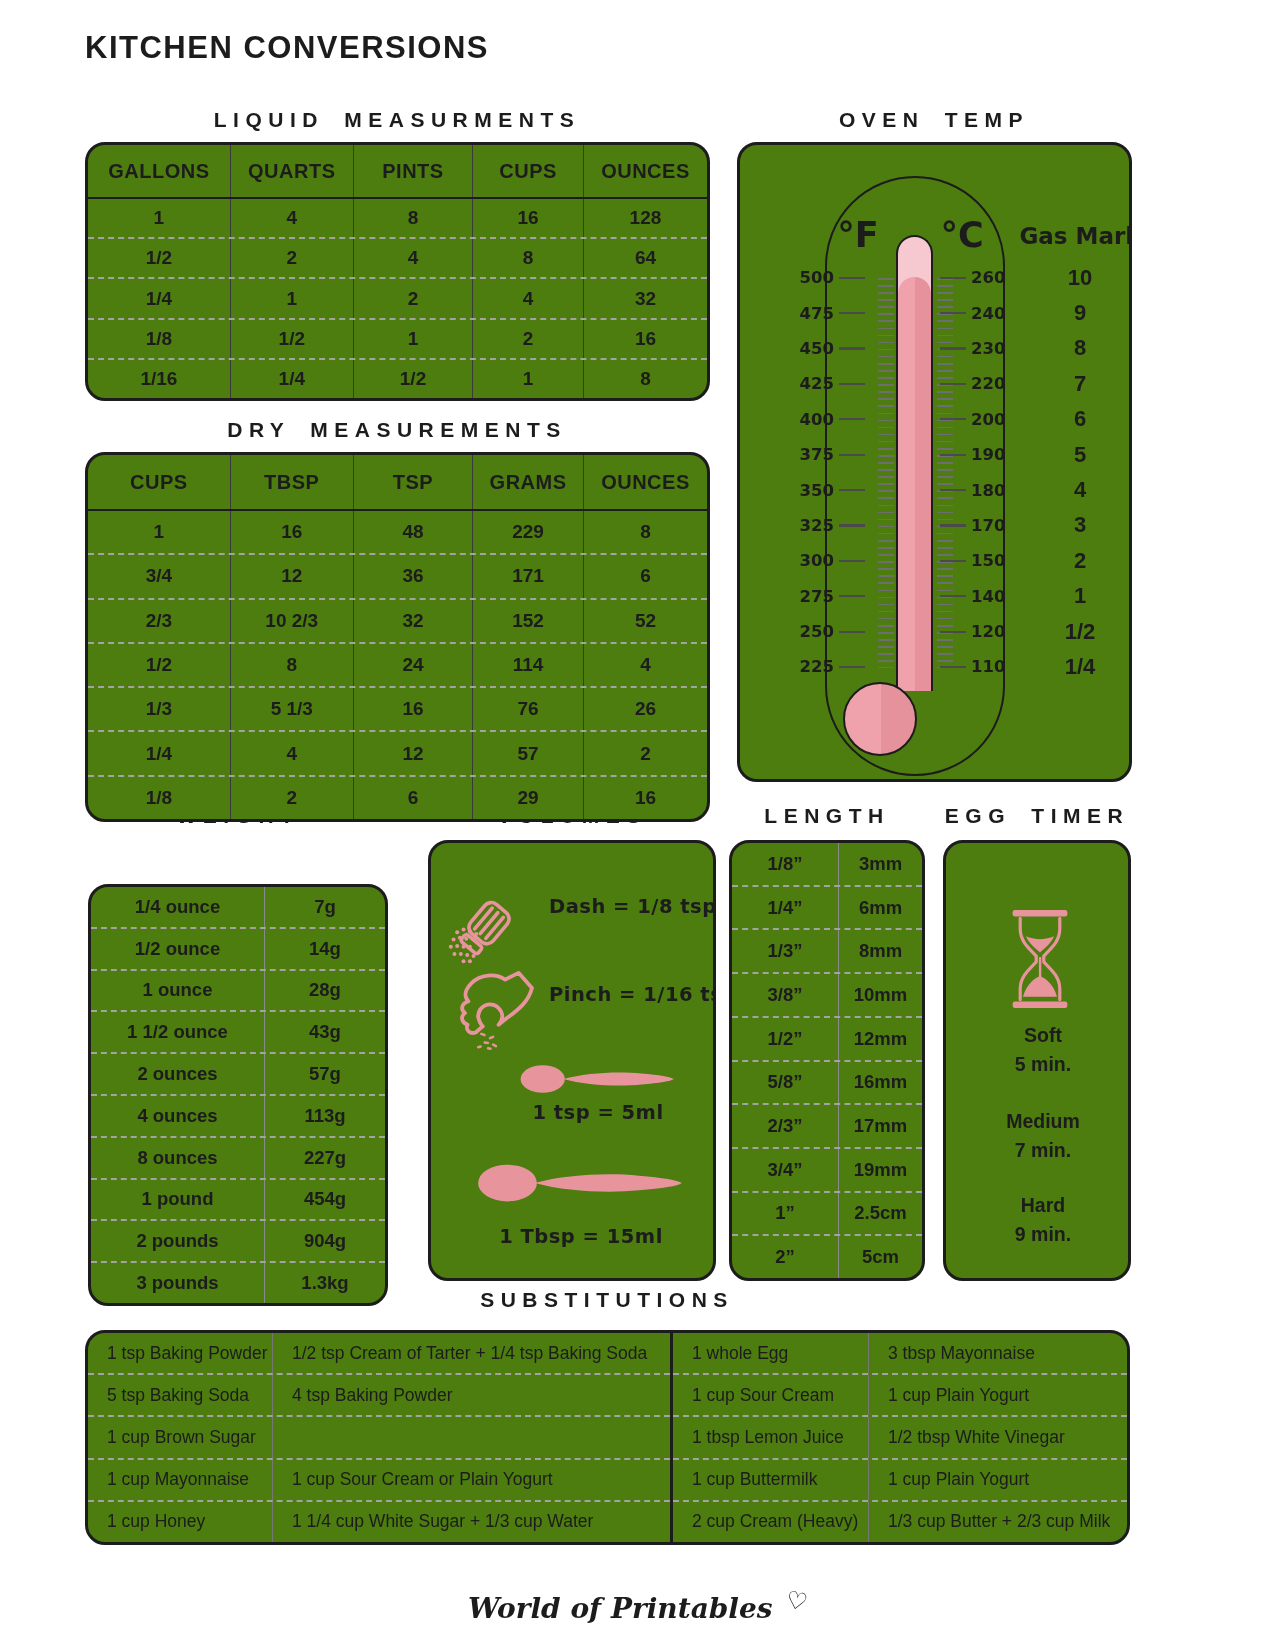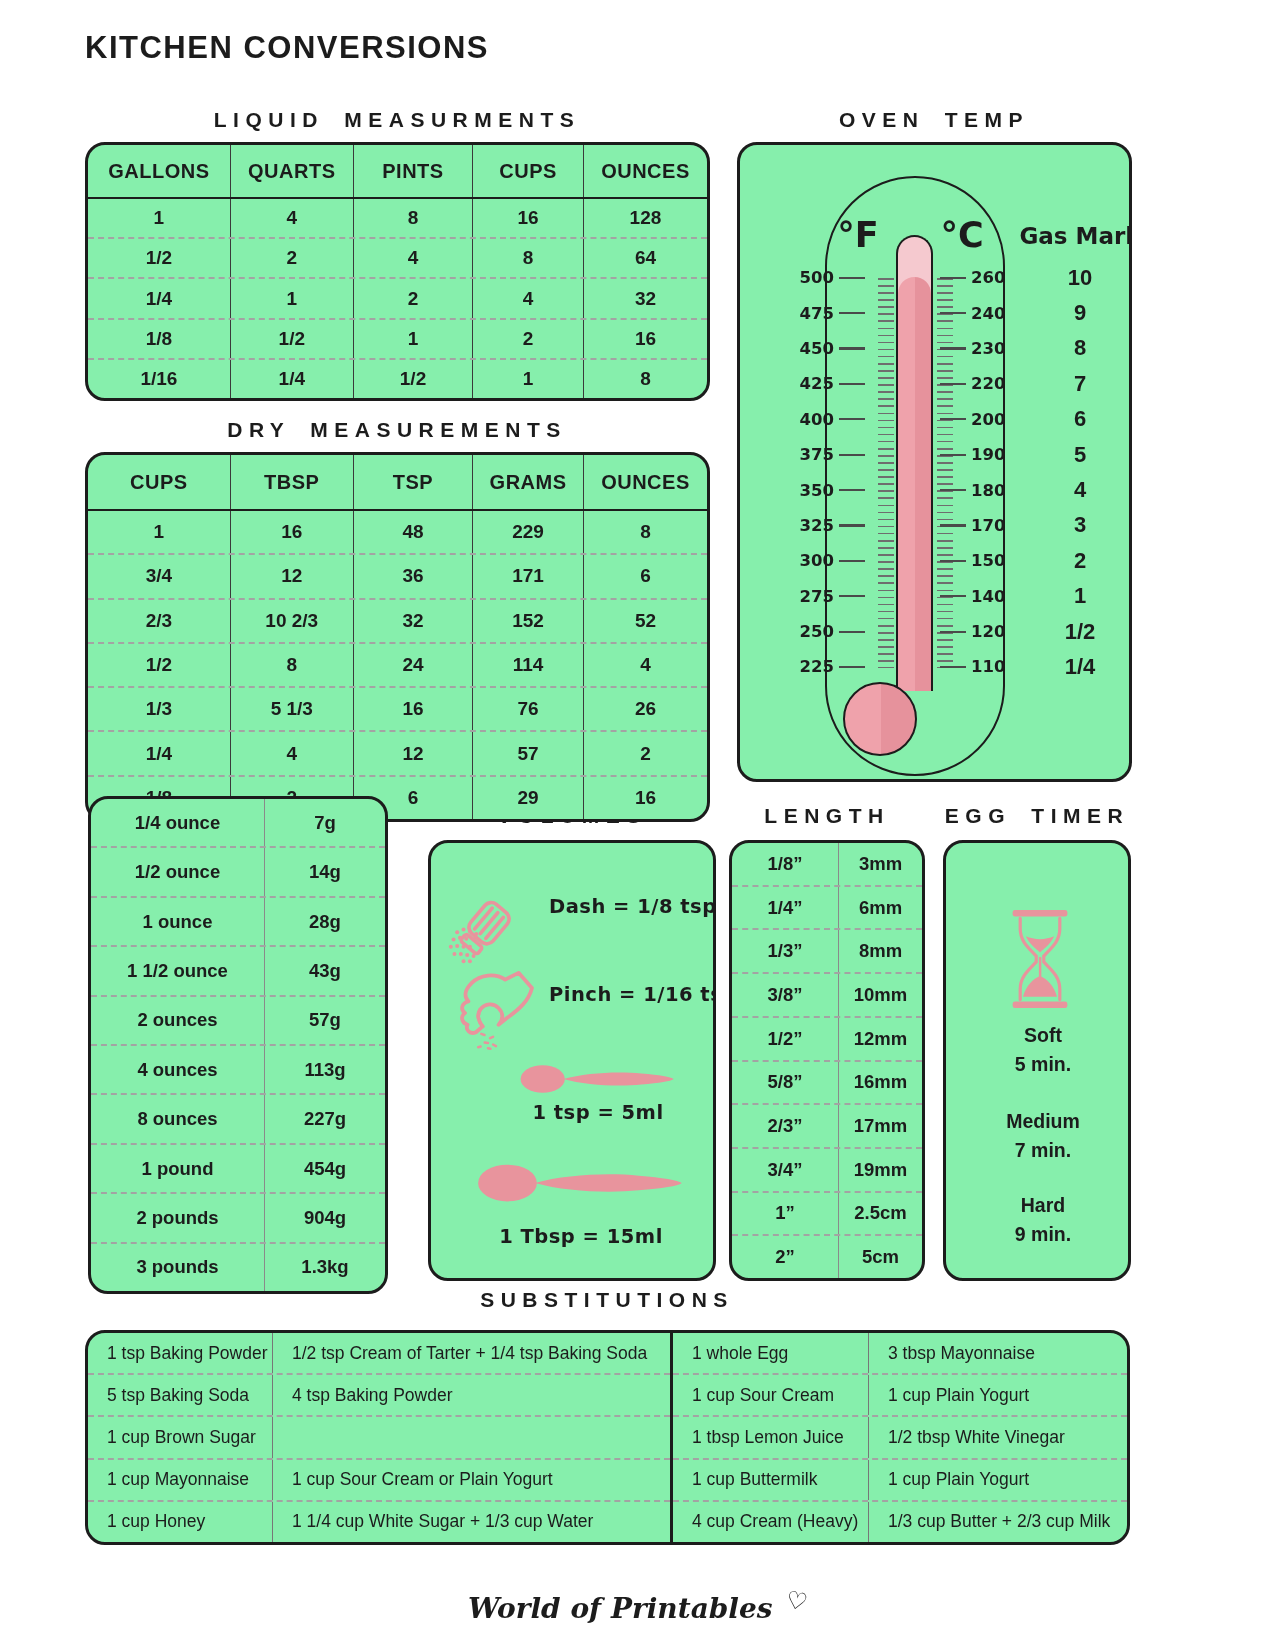--- a/index.html
+++ b/index.html
@@ -11,21 +11,21 @@
   #page-title{
     position:absolute;left:85px;top:30px;margin:0;
     font-size:31px;font-weight:700;letter-spacing:1.5px;
   }
   .sec-head{
     position:absolute;transform:translateX(-50%);white-space:nowrap;
     font-weight:700;font-size:21px;letter-spacing:6.5px;word-spacing:8px;
   }
   .card{
     position:absolute;border:3px solid #1c1c1c;border-radius:20px;
-    background:#86efac;box-sizing:border-box;overflow:hidden;
+    background:#4d7c0f;box-sizing:border-box;overflow:hidden;
   }
   
   .tbl5-head,.tbl5-row{display:grid;grid-template-columns:1.16fr 1fr .97fr .9fr 1fr}
   .tbl5-head{
     position:absolute;left:0;right:0;top:0;height:54px;
     border-bottom:2.5px solid #1c1c1c;box-sizing:border-box;
   }
   #dry-card .tbl5-head{height:56px}
   .tbl5-head > div{
     display:flex;align-items:center;justify-content:center;
@@ -394,21 +394,21 @@
       <div class="tbl5-row">
         <div>1/8</div>
         <div>2</div>
         <div>6</div>
         <div>29</div>
         <div>16</div>
       </div>
     </div>
 </div>
 
-<div class="card" id="weight-card" style="left:88px;top:796px;width:300px;height:498px">
+<div class="card" id="weight-card" style="left:88px;top:884px;width:300px;height:422px">
   <div class="kv-body">
 
       <div class="kv-row">
         <div>1/4 ounce</div>
         <div>7g</div>
       </div>
 
       <div class="kv-row">
         <div>1/2 ounce</div>
         <div>14g</div>
@@ -645,21 +645,21 @@
         <div>1 tbsp Lemon Juice</div>
         <div>1/2 tbsp White Vinegar</div>
       </div>
 
       <div class="subs-row">
         <div>1 cup Buttermilk</div>
         <div>1 cup Plain Yogurt</div>
       </div>
 
       <div class="subs-row">
-        <div>4 cup Cream (Heavy)</div>
+        <div>2 cup Cream (Heavy)</div>
         <div>1/3 cup Butter + 2/3 cup Milk</div>
       </div>
     </div>
 </div>
 
 <div id="footer-logo">
   <span>World of Printables</span>
   <span id="footer-heart">♡</span>
 </div>
 

